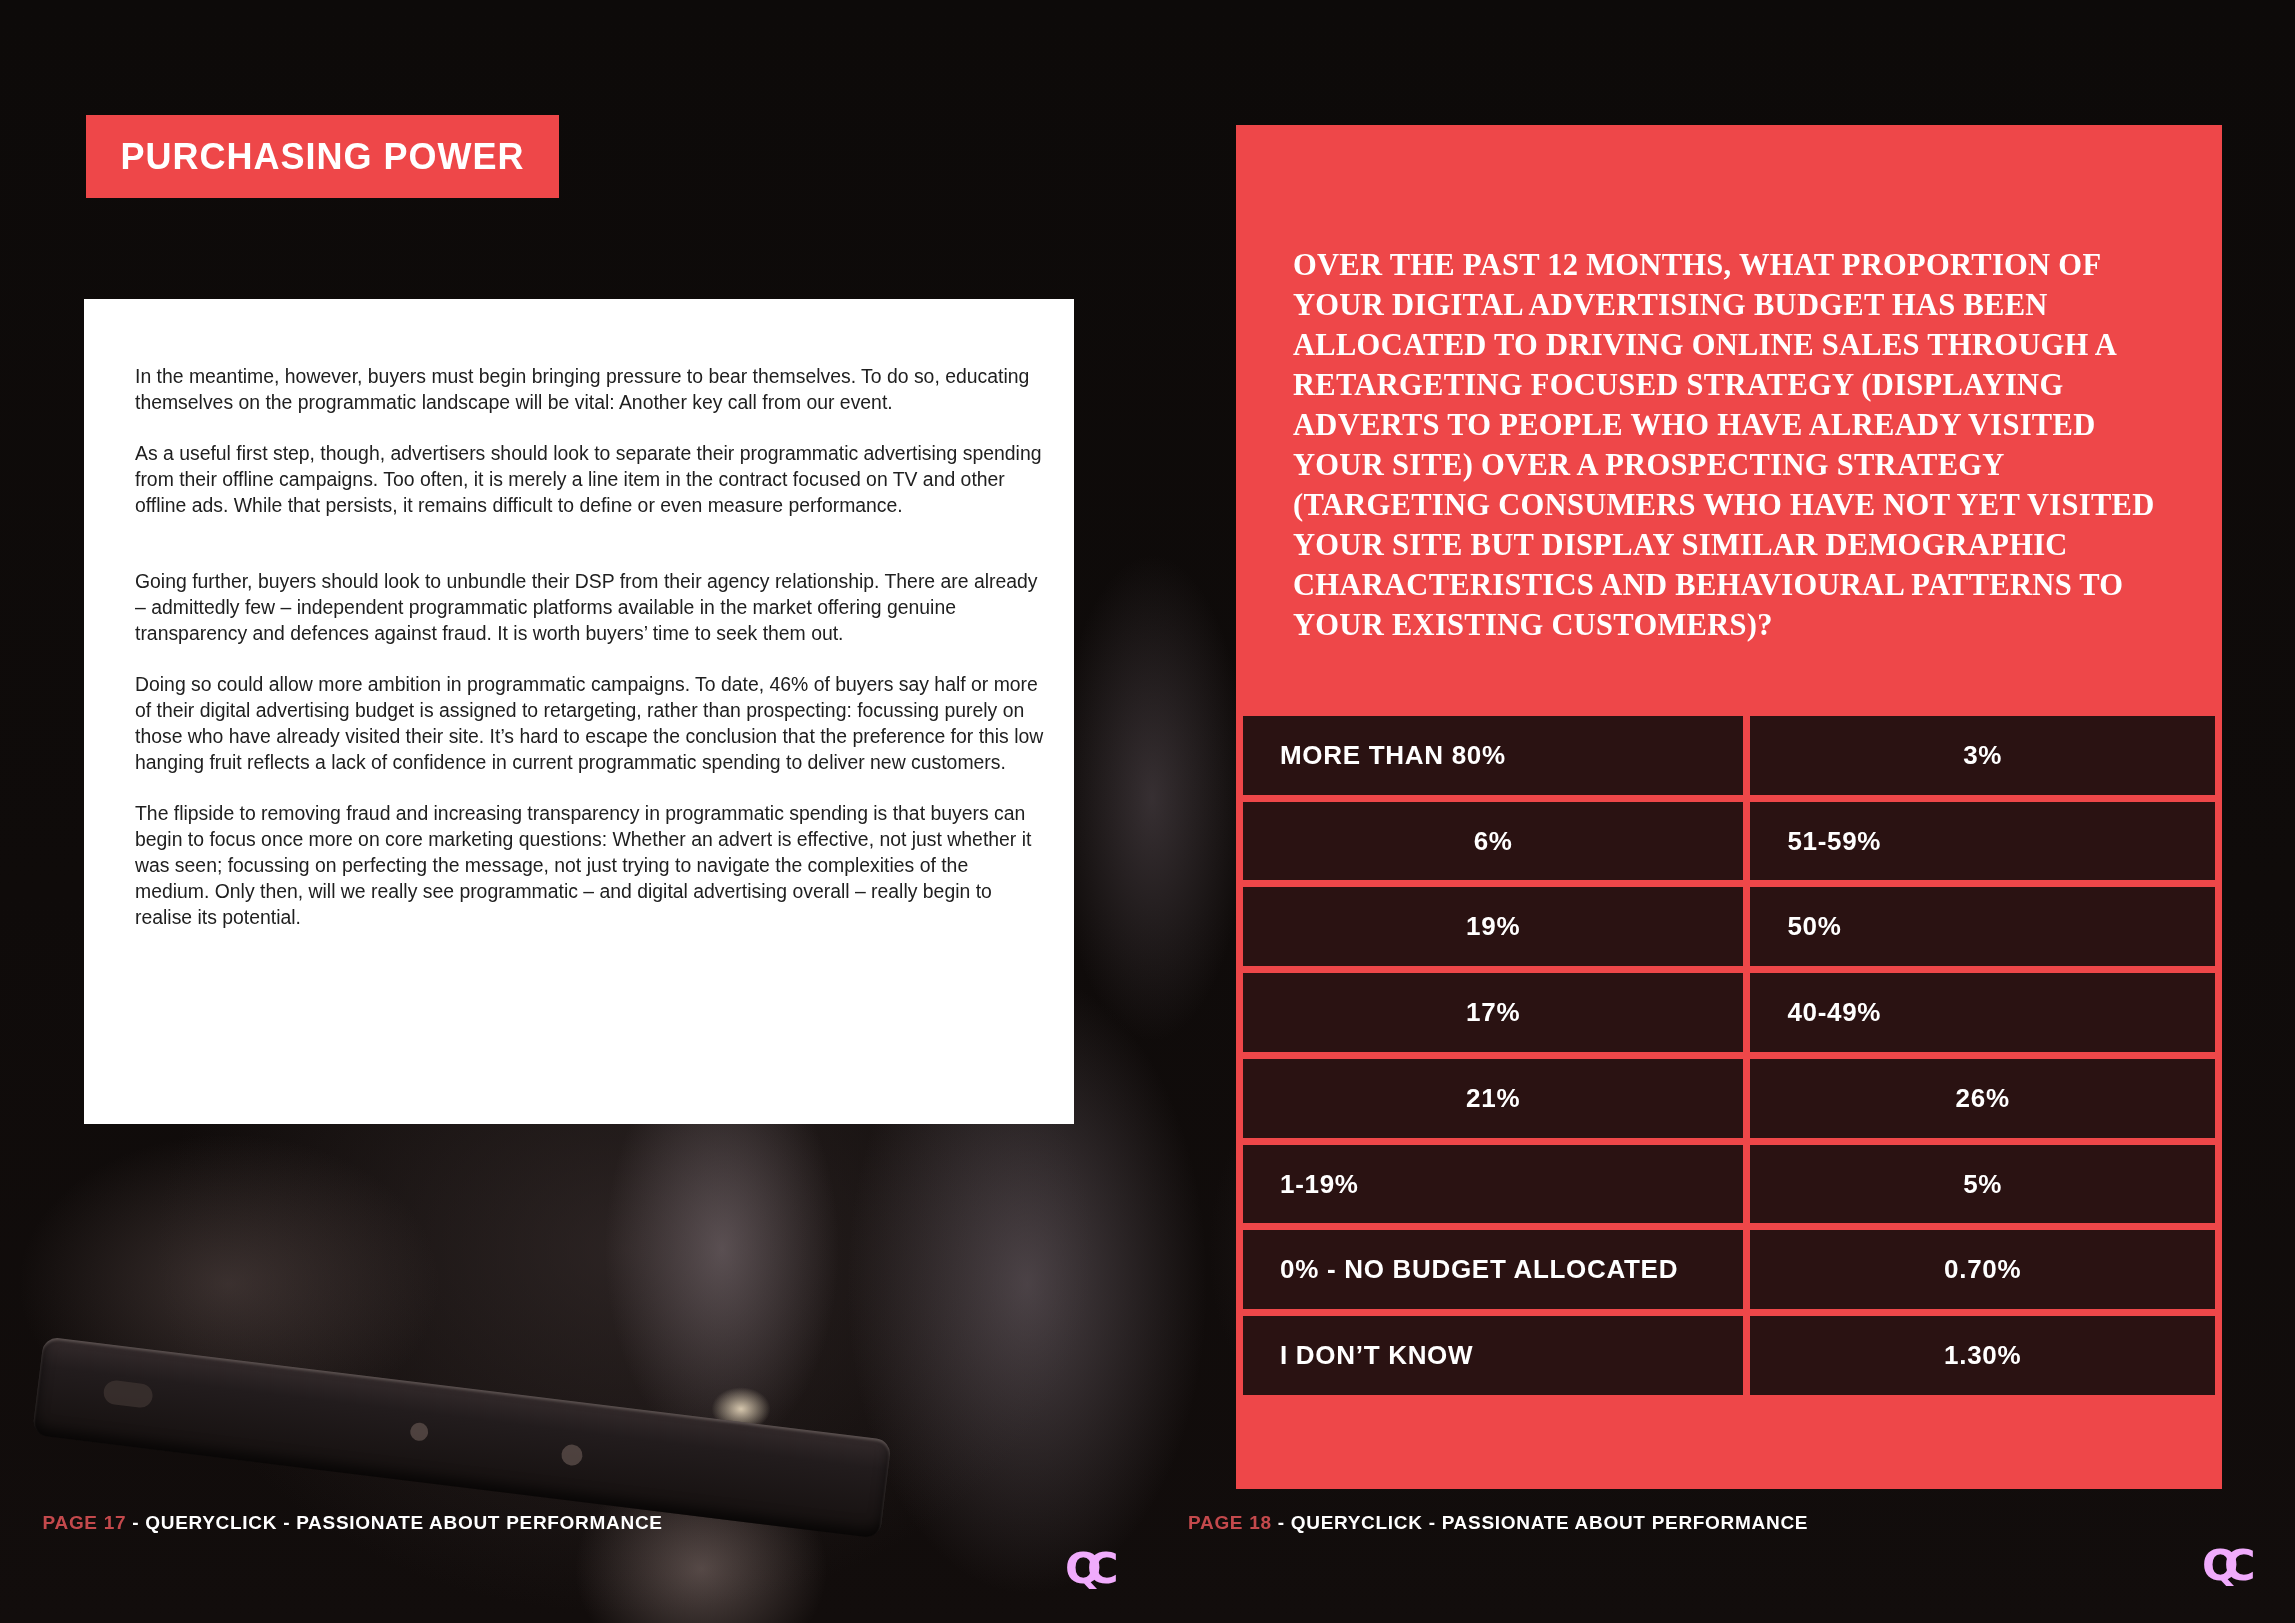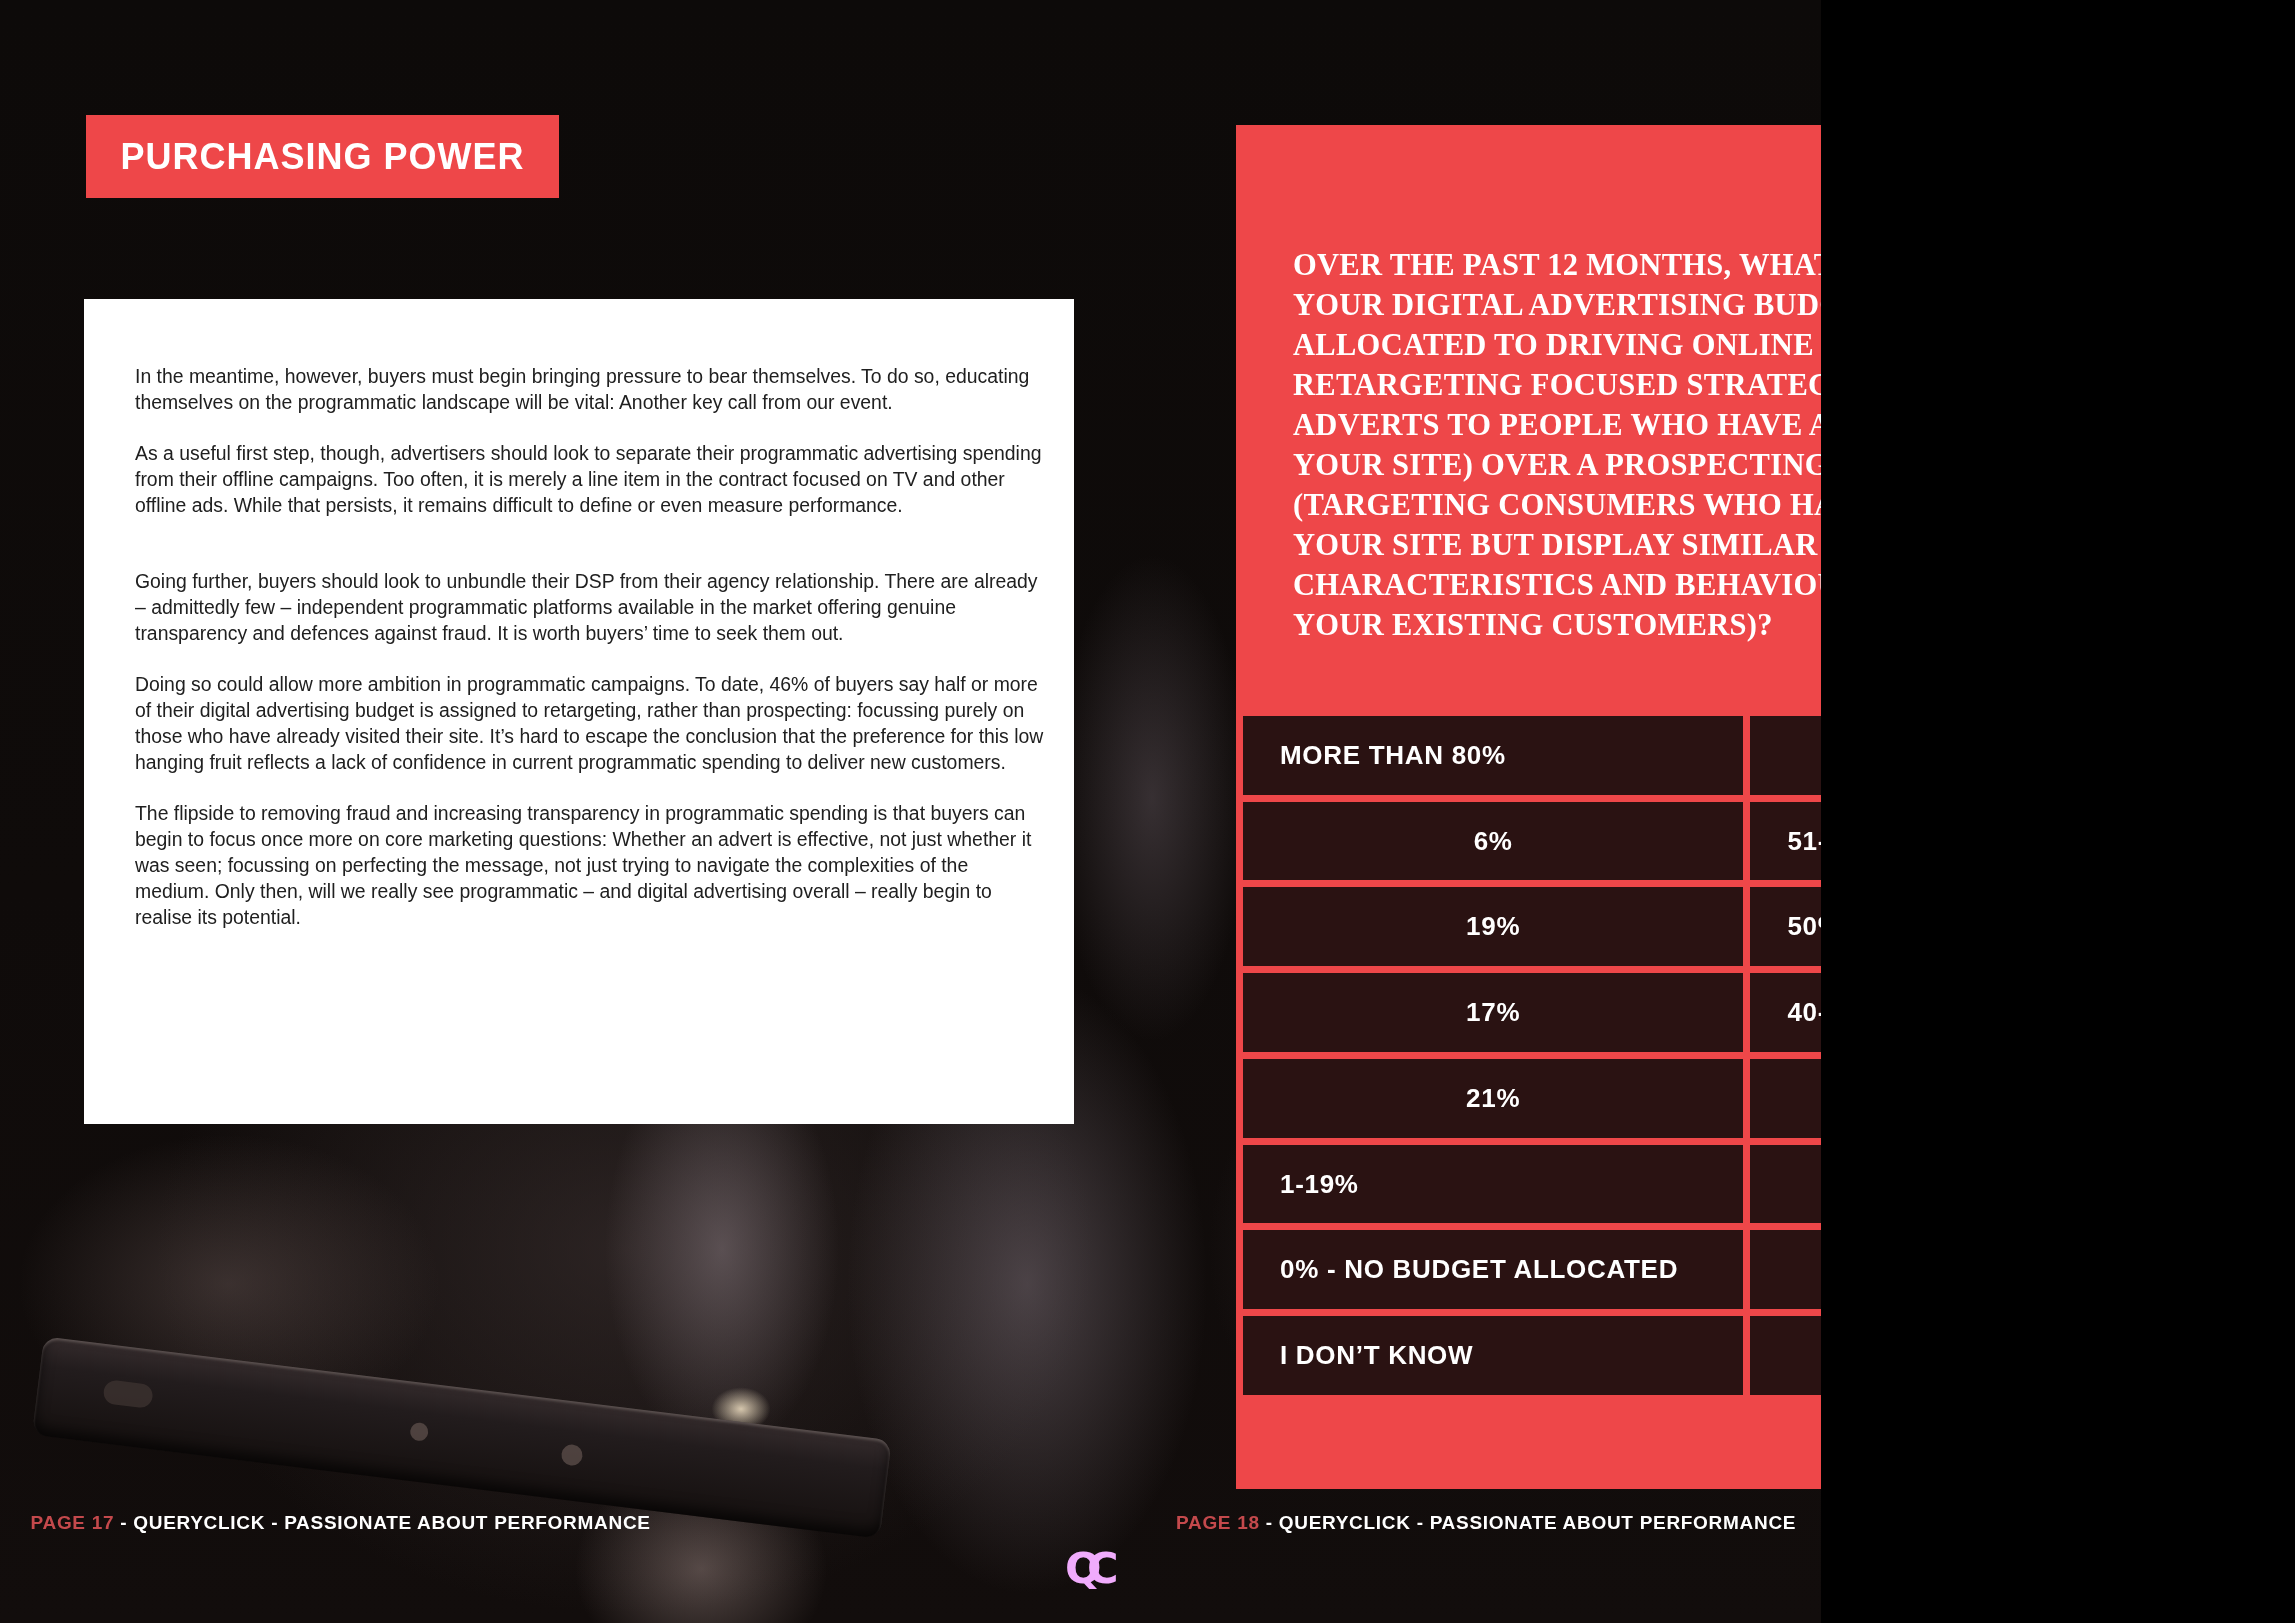--- a/index.html
+++ b/index.html
@@ -1,17 +1,17 @@
 <!DOCTYPE html>
 <html style="font-size:11px"><head>
 <meta charset="utf-8">
 <style>
   html,body{margin:0;padding:0;background:#000;}
   .stage{
-    position:relative;width:1821px;height:1624px;overflow:hidden;
+    position:relative;width:2295px;height:1624px;overflow:hidden;
     font-family:"Liberation Sans",sans-serif;
     background:#0C0908;
   }
   
   .photo-bg{
     position:absolute;inset:0;
     background:
       radial-gradient(42px 31px at 741px 1409px, rgba(232,216,188,0.90), rgba(232,216,188,0) 70%),
       radial-gradient(167px 292px at 722px 1249px, rgba(142,128,134,0.50), rgba(142,128,134,0) 70%),
       radial-gradient(250px 430px at 1027px 1284px, rgba(120,108,116,0.55), rgba(120,108,116,0) 72%),
@@ -68,21 +68,21 @@
   .cell{
     background:rgba(15,11,10,0.88);color:#fff;font-weight:bold;font-size:26px;
     display:flex;align-items:center;letter-spacing:0.7px;
   }
   .cell.label{padding-left:37px;}
   .cell.value{justify-content:center;padding-left:0;}
 
   
   .footer{
     position:absolute;top:1509px;height:28px;line-height:28px;white-space:nowrap;
-    font-size:19px;font-weight:bold;letter-spacing:0.7px;color:#fff;
+    font-size:19px;font-weight:bold;letter-spacing:0.7px;color:#fff;margin-left:12px;
   }
   .footer .pg{color:var(--red-dim);}
   .footer.fl{left:30.5px;}
   .footer.fr{left:1176px;}
   .qc-logo{
     position:absolute;color:#f0abfc;font-family:"DejaVu Sans",sans-serif;
     font-weight:bold;font-size:43px;line-height:43px;white-space:nowrap;
   }
   .qc-logo .c2{margin-left:-0.34em;}
   .qc-logo.ll{left:1065px;top:1547px;}

